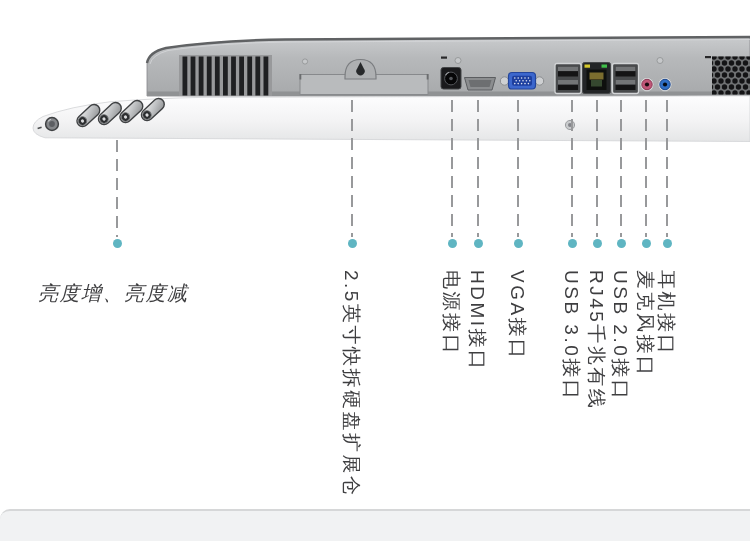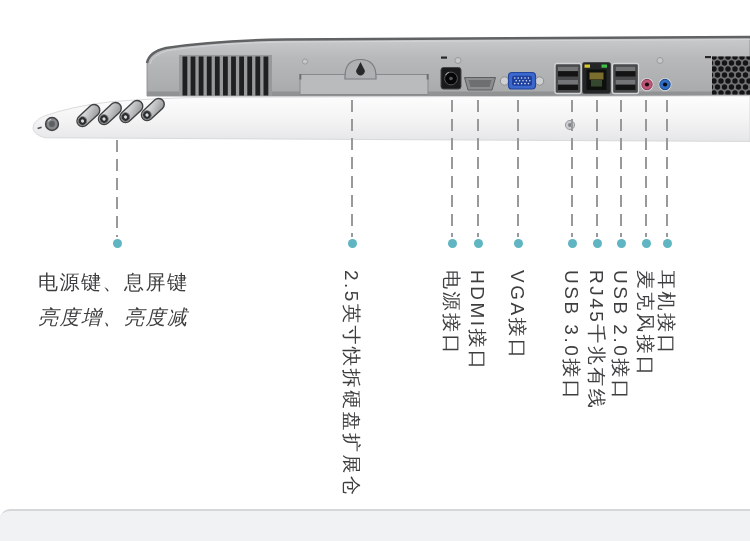--- a/index.html
+++ b/index.html
@@ -260,18 +260,17 @@
       <div class="leader" style="left: 666px; top: 100px; height: 137px;"></div>
       <div class="dot" style="left: 662.5px; top: 239px;"></div>
       <div class="vlabel" style="left: 655px;">
         <span class="vtxt">耳机接口</span>
       </div>
     </div>
 
   <div class="leader" id="buttons-leader" style="left: 116px; top: 140px; height: 97px;"></div>
   <div class="dot" id="buttons-dot" style="left: 112.5px; top: 239px;"></div>
   <div class="hlabels">
-    <div>电源键、息屏键</div>
     <div class="row2">亮度增、亮度减</div>
   </div>
 
   <div id="bottom-band"></div>
 </div>
 
 </body></html>

